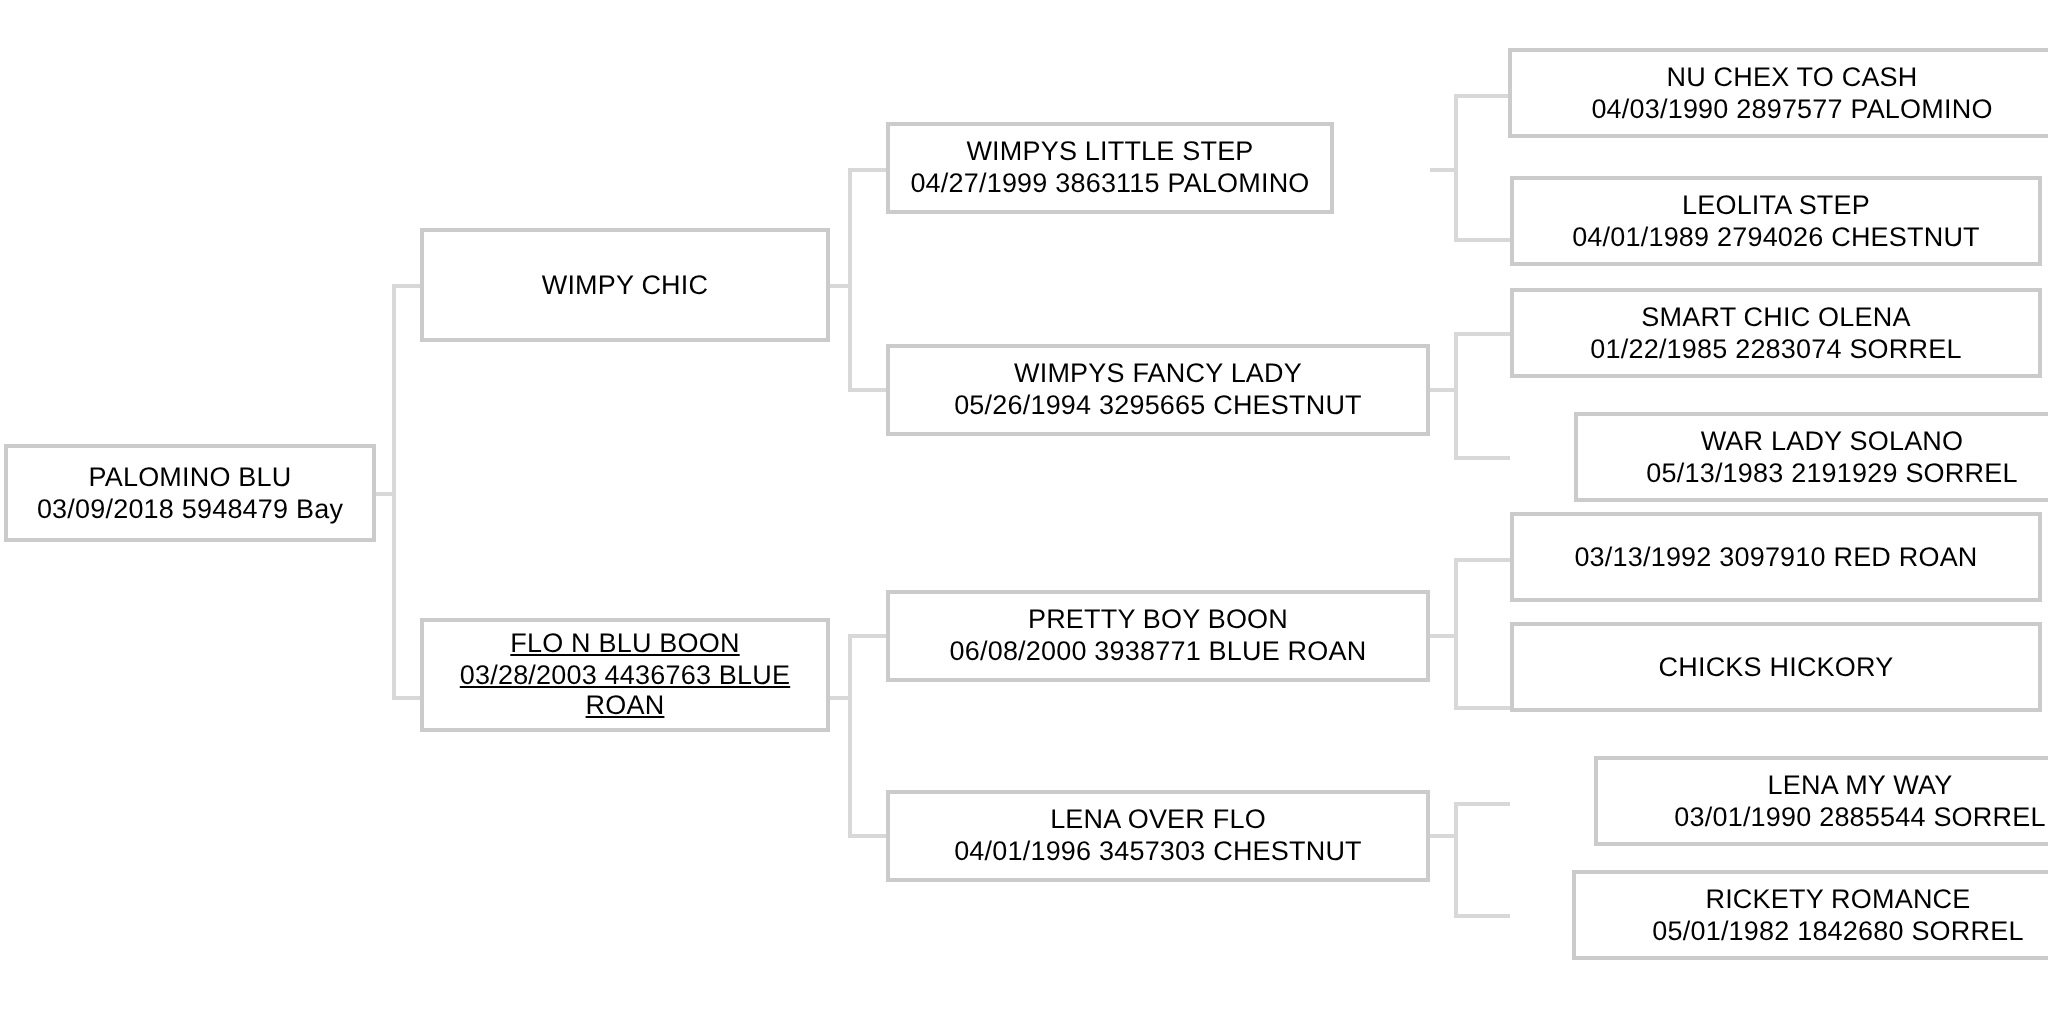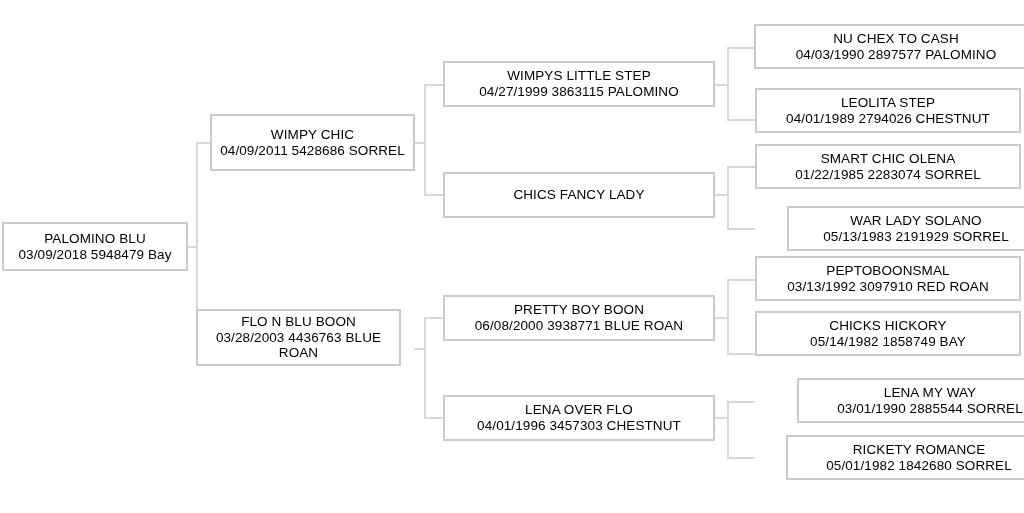--- a/index.html
+++ b/index.html
@@ -108,41 +108,41 @@
   <div class="ped-box gen-0" style="left:2px; top:222px; width:186px; height:49px;">
     <span class="box-text">
       <span class="ped-name">PALOMINO BLU</span>
       <span class="ped-detail">03/09/2018 5948479 Bay</span>
     </span>
   </div>
 
   <div class="ped-box gen-1" style="left:210px; top:114px; width:205px; height:57px;">
     <span class="box-text">
       <span class="ped-name">WIMPY CHIC</span>
-      <span class="ped-detail">04/09/2011 5428686 SORREL</span>
-    </span>
-  </div>
-
-  <div class="ped-box gen-1" style="left:196px; top:309px; width:205px; height:57px;">
+    </span>
+  </div>
+
+  <div class="ped-box gen-1" style="left:210px; top:309px; width:205px; height:57px;text-decoration:underline;">
     <span class="box-text">
       <span class="ped-name">FLO N BLU BOON</span>
       <span class="ped-detail">03/28/2003 4436763 BLUE ROAN</span>
     </span>
   </div>
 
-  <div class="ped-box gen-2" style="left:443px; top:61px; width:272px; height:46px;">
+  <div class="ped-box gen-2" style="left:443px; top:61px; width:224px; height:46px;">
     <span class="box-text">
       <span class="ped-name">WIMPYS LITTLE STEP</span>
       <span class="ped-detail">04/27/1999 3863115 PALOMINO</span>
     </span>
   </div>
 
   <div class="ped-box gen-2" style="left:443px; top:172px; width:272px; height:46px;">
     <span class="box-text">
-      <span class="ped-name">CHICS FANCY LADY</span>
+      <span class="ped-name">WIMPYS FANCY LADY</span>
+      <span class="ped-detail">05/26/1994 3295665 CHESTNUT</span>
     </span>
   </div>
 
   <div class="ped-box gen-2" style="left:443px; top:295px; width:272px; height:46px;">
     <span class="box-text">
       <span class="ped-name">PRETTY BOY BOON</span>
       <span class="ped-detail">06/08/2000 3938771 BLUE ROAN</span>
     </span>
   </div>
 
@@ -176,29 +176,27 @@
 
   <div class="ped-box gen-3" style="left:755px; top:206px; width:258px; height:45px;margin-left:32px;">
     <span class="box-text">
       <span class="ped-name">WAR LADY SOLANO</span>
       <span class="ped-detail">05/13/1983 2191929 SORREL</span>
     </span>
   </div>
 
   <div class="ped-box gen-3" style="left:755px; top:256px; width:266px; height:45px;">
     <span class="box-text">
-      <span class="ped-name">PEPTOBOONSMAL</span>
       <span class="ped-detail">03/13/1992 3097910 RED ROAN</span>
     </span>
   </div>
 
   <div class="ped-box gen-3" style="left:755px; top:311px; width:266px; height:45px;">
     <span class="box-text">
       <span class="ped-name">CHICKS HICKORY</span>
-      <span class="ped-detail">05/14/1982 1858749 BAY</span>
     </span>
   </div>
 
   <div class="ped-box gen-3" style="left:755px; top:378px; width:266px; height:45px;margin-left:42px;">
     <span class="box-text">
       <span class="ped-name">LENA MY WAY</span>
       <span class="ped-detail">03/01/1990 2885544 SORREL</span>
     </span>
   </div>
 

